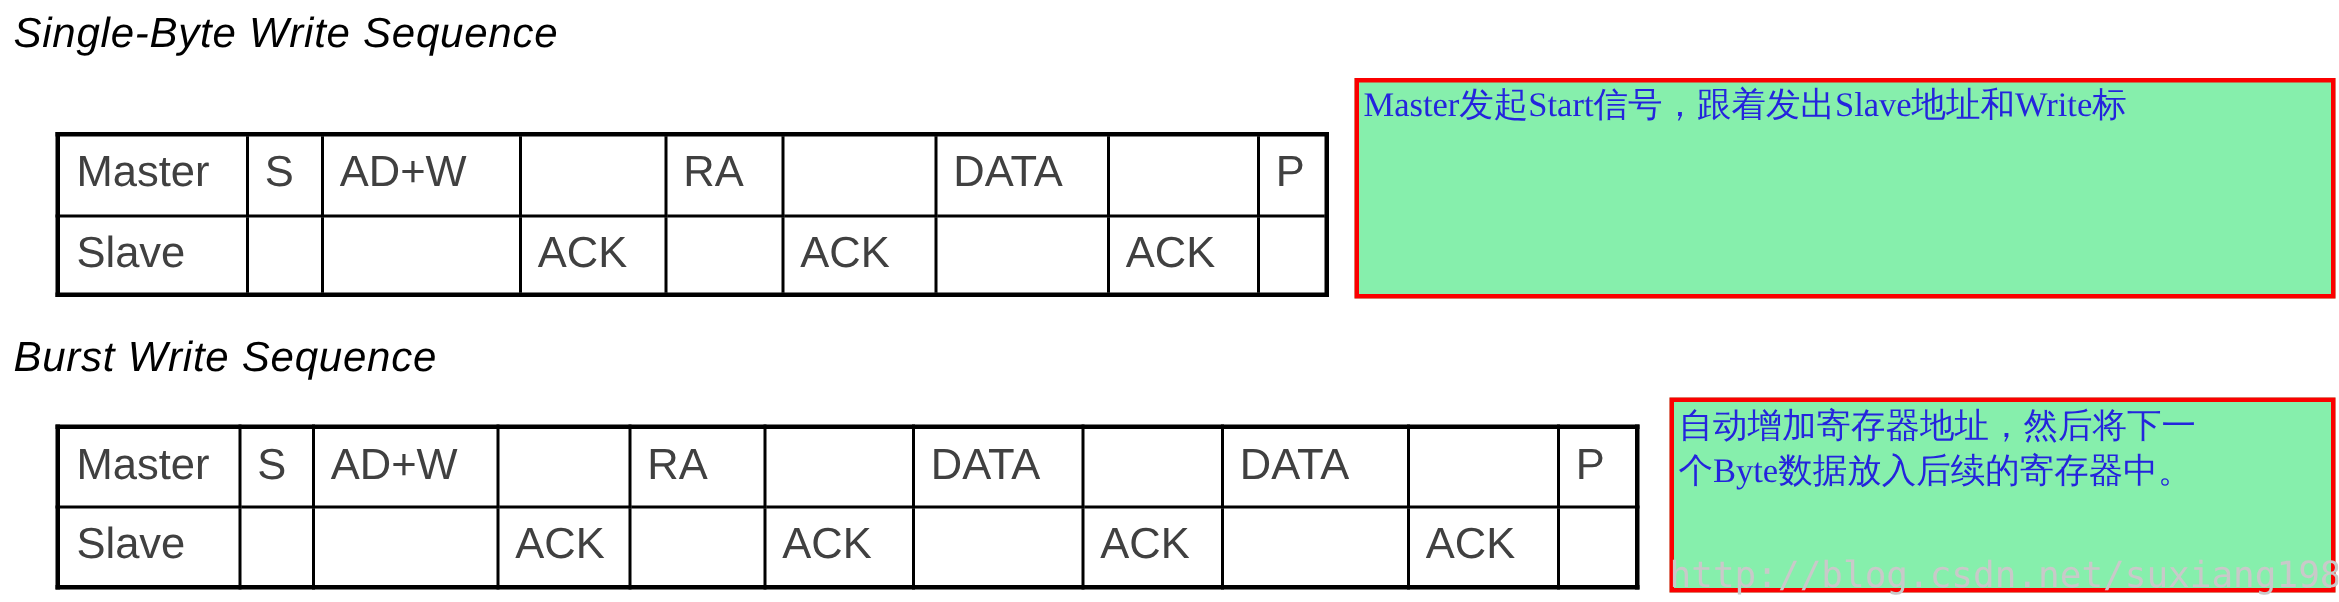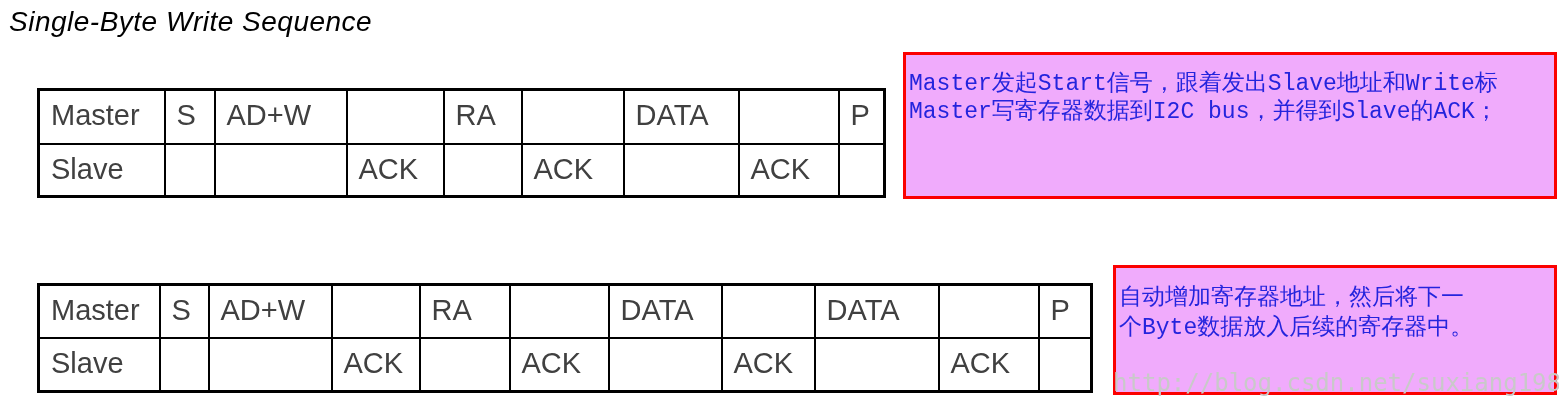--- a/index.html
+++ b/index.html
@@ -13,23 +13,23 @@
             border:3px solid #000;}
   #table1{left:37px;top:88px;}
   #table2{left:37px;top:283px;}
   table.seq td{border:2px solid #000;font-size:29px;color:#404040;vertical-align:top;
                padding:8px 2px 0 11px;overflow:hidden;white-space:nowrap;}
   #table1 tr.r1 td{height:44px;}
   #table1 tr.r2 td{height:42px;}
   #table2 tr.r1 td{height:43px;}
   #table2 tr.r2 td{height:43px;}
   .note{position:absolute;box-sizing:border-box;border:3px solid var(--note_border,#fb0000);
-        background:#f0abfc;color:var(--note_text,#2424dd);
-        font-family:Liberation Mono, monospace;
-        overflow:hidden;padding:15px 0 0 3px;}
+        background:#86efac;color:var(--note_text,#2424dd);
+        font-family:Liberation Serif, serif;
+        overflow:hidden;padding:1px 0 0 3px;}
   #note1{left:903px;top:52px;width:654px;height:147px;font-size:23px;line-height:28px;}
   #note2{left:1113px;top:265px;width:444px;height:130px;font-size:23px;line-height:30px;}
   .note .ln{white-space:nowrap;}
   #watermark{position:absolute;right:-2px;top:369px;z-index:5;
              font-family:"DejaVu Sans Mono","Liberation Mono",monospace;
              font-size:24px;color:var(--watermark,#c9c9c9);white-space:nowrap;}
 </style>
 </head>
 <body>
 
@@ -70,23 +70,23 @@
       <td>ACK</td>
       <td></td>
       <td>ACK</td>
       <td></td>
     </tr>
   </tbody>
     </table>
 
   <div id="note1" class="note">
     <div class="ln">Master发起Start信号，跟着发出Slave地址和Write标</div>
-    <div class="ln">Master写寄存器数据到I2C bus，并得到Slave的ACK；</div>
   </div>
 
+  <div id="title2" class="sec-title">Burst Write Sequence</div>
 
   <table id="table2" class="seq">
     <colgroup>
       <col style="width:121px">
         <col style="width:49px">
         <col style="width:123px">
       <col style="width:88px">
         <col style="width:90px">
         <col style="width:99px">
       <col style="width:113px">

